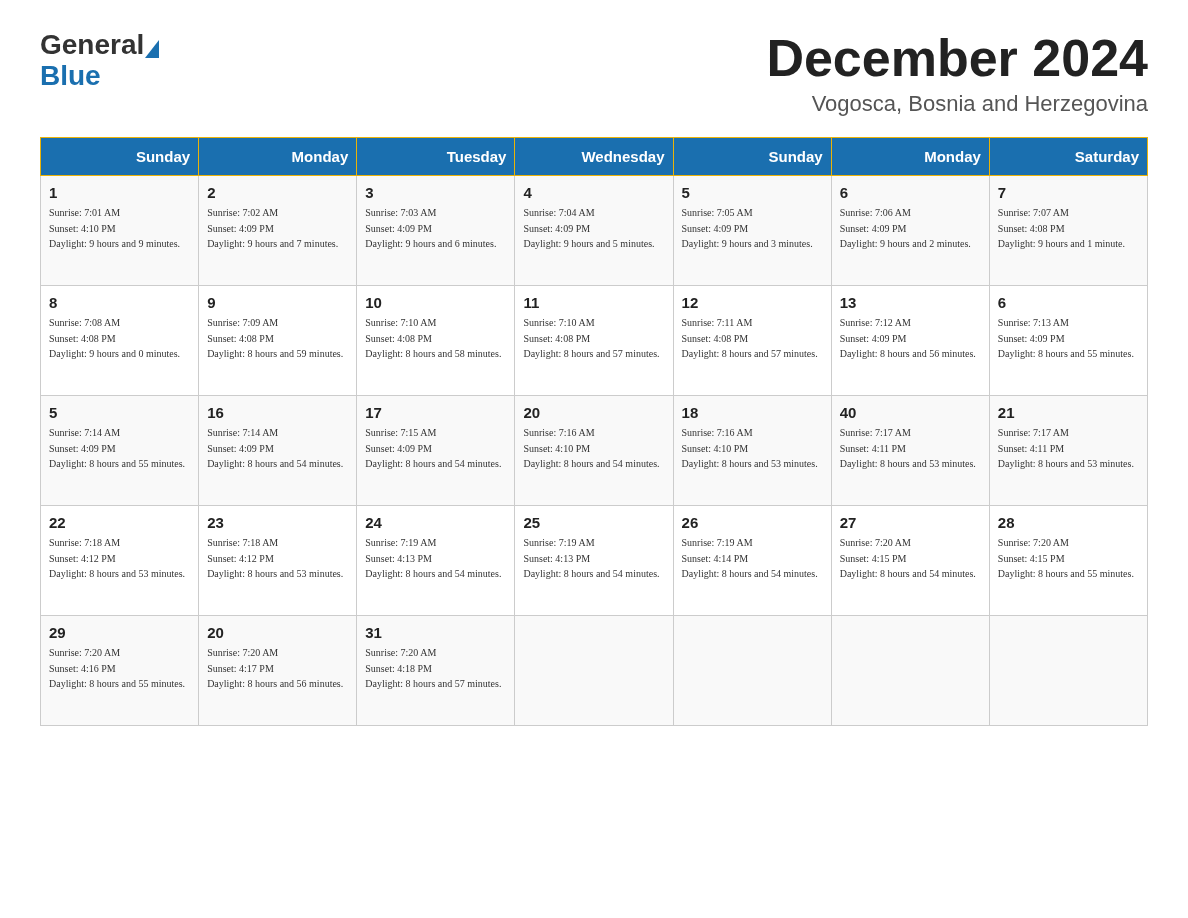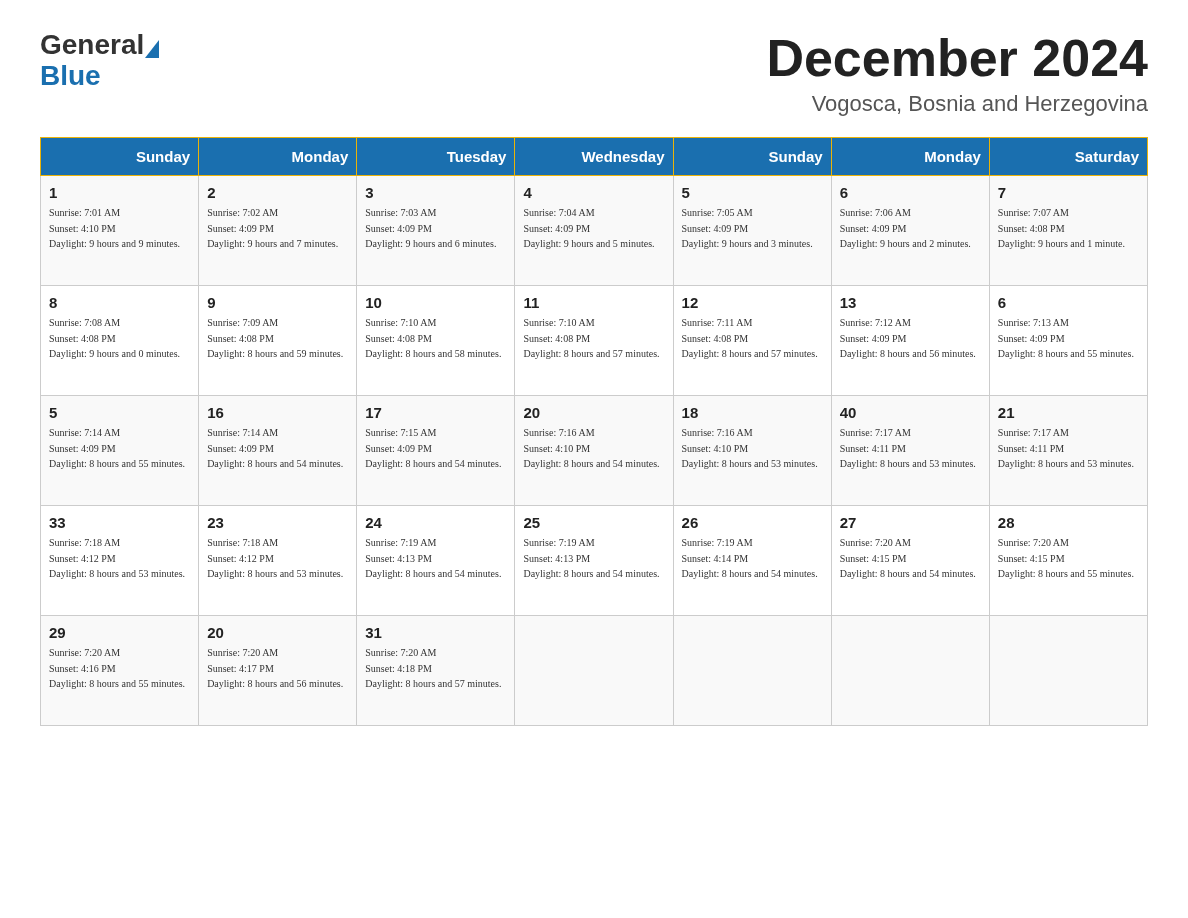--- a/index.html
+++ b/index.html
@@ -298,21 +298,21 @@
           <div class="day-number">21</div>
           <div class="day-info">
             Sunrise: 7:17 AM<br>
             Sunset: 4:11 PM<br>
             Daylight: 8 hours and 53 minutes.
           </div>
         </td>
       </tr>
       <tr>
         <td>
-          <div class="day-number">33</div>
+          <div class="day-number">22</div>
           <div class="day-info">
             Sunrise: 7:18 AM<br>
             Sunset: 4:12 PM<br>
             Daylight: 8 hours and 53 minutes.
           </div>
         </td>
         <td>
           <div class="day-number">23</div>
           <div class="day-info">
             Sunrise: 7:18 AM<br>

